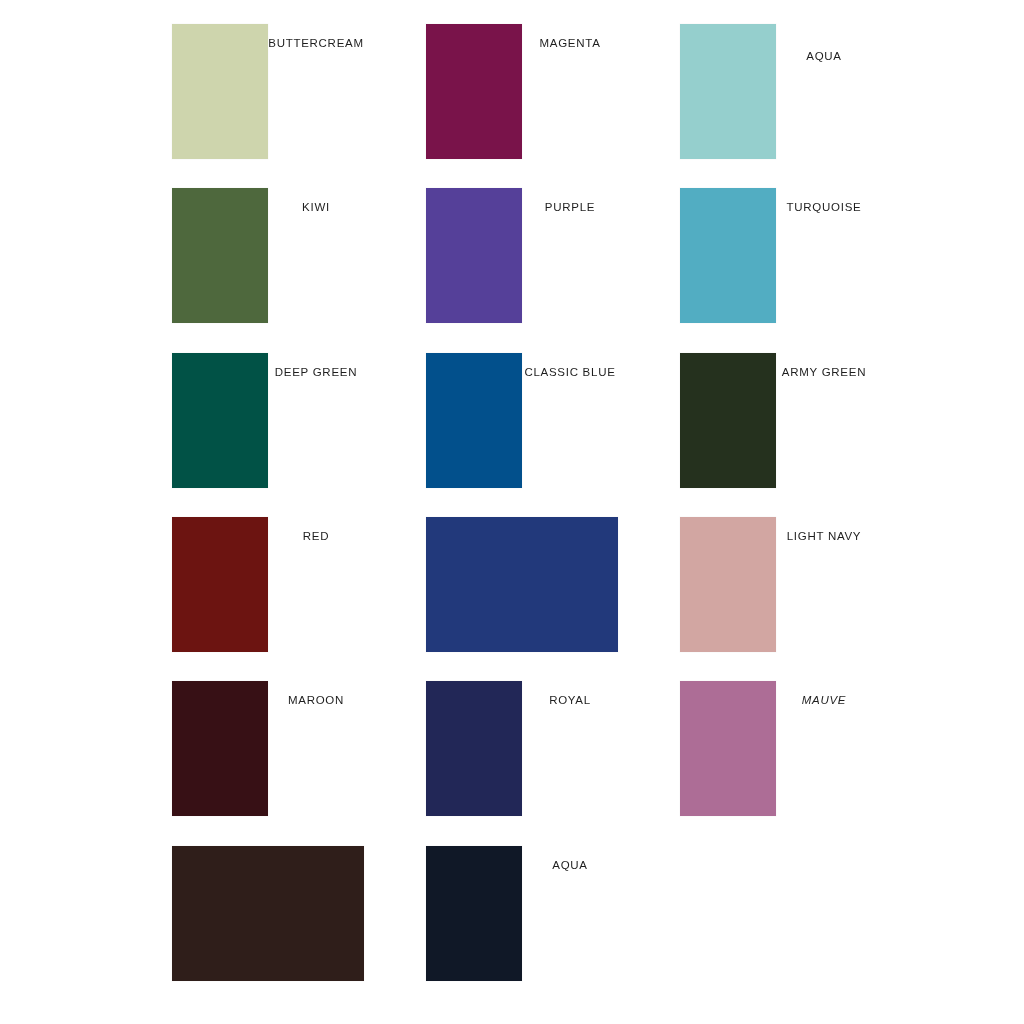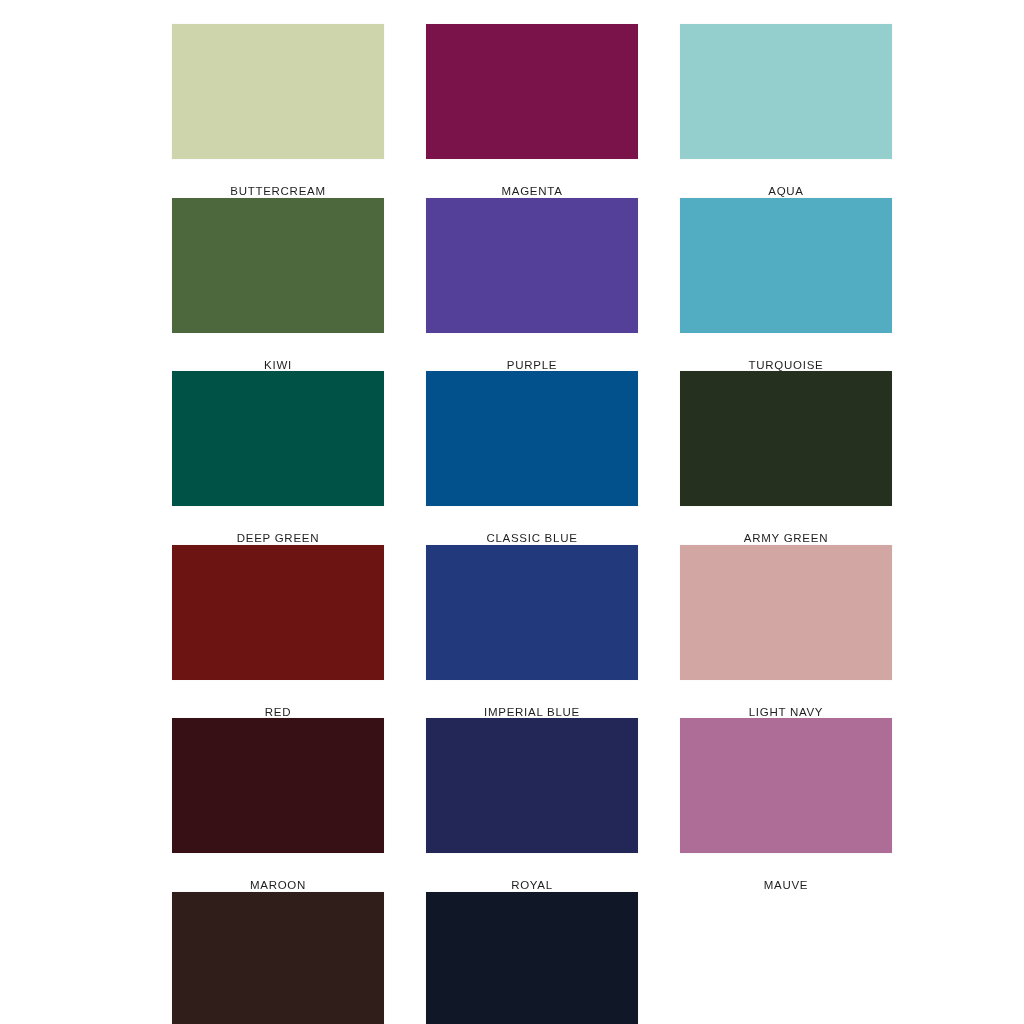--- a/index.html
+++ b/index.html
@@ -31,21 +31,21 @@
     display: grid;
     grid-template-columns: repeat(3, 212px);
     grid-template-rows: repeat(6, 1fr);
     column-gap: 42px;
     row-gap: 0px;
     justify-content: space-between;
   }
 
   .swatch-cell {
     display: flex;
-    flex-direction: column;
+    flex-direction: row;
     align-items: stretch;
     justify-content: space-between;
     padding-left: 20px;
   }
 
   .swatch-chip {
     width: 212px;
     height: 135px;
     display: block;
     box-shadow: 0 0 0 0.5px rgba(0,0,0,0.03);
@@ -103,37 +103,36 @@
       <div class="swatch-cell">
         <div class="swatch-chip" style="background-color: rgb(37, 49, 30);"></div>
         <div class="swatch-label" style="color: rgb(30, 30, 30);">ARMY GREEN</div>
       </div>
       <div class="swatch-cell">
         <div class="swatch-chip" style="background-color: rgb(108, 20, 17);"></div>
         <div class="swatch-label" style="color: rgb(30, 30, 30);">RED</div>
       </div>
       <div class="swatch-cell">
         <div class="swatch-chip" style="background-color: rgb(34, 57, 123);"></div>
-        <div class="swatch-label" style="color: rgb(30, 30, 30);">IMPERIAL BLUE</div>
       </div>
       <div class="swatch-cell">
         <div class="swatch-chip" style="background-color: rgb(210, 166, 162);"></div>
         <div class="swatch-label" style="color: rgb(30, 30, 30);">LIGHT NAVY</div>
       </div>
       <div class="swatch-cell">
         <div class="swatch-chip" style="background-color: rgb(55, 16, 21);"></div>
         <div class="swatch-label" style="color: rgb(30, 30, 30);">MAROON</div>
       </div>
       <div class="swatch-cell">
         <div class="swatch-chip" style="background-color: rgb(34, 39, 87);"></div>
         <div class="swatch-label" style="color: rgb(30, 30, 30);">ROYAL</div>
       </div>
       <div class="swatch-cell">
         <div class="swatch-chip" style="background-color: rgb(173, 109, 150);"></div>
-        <div class="swatch-label" style="color: rgb(30, 30, 30);">MAUVE</div>
+        <div class="swatch-label" style="color: rgb(30, 30, 30); font-style: italic;">MAUVE</div>
       </div>
       <div class="swatch-cell">
         <div class="swatch-chip" style="background-color: rgb(47, 30, 26);"></div>
       </div>
       <div class="swatch-cell">
         <div class="swatch-chip" style="background-color: rgb(16, 24, 39);"></div>
         <div class="swatch-label" style="color: rgb(30, 30, 30);">AQUA</div>
       </div>
     </div>
 </div>

